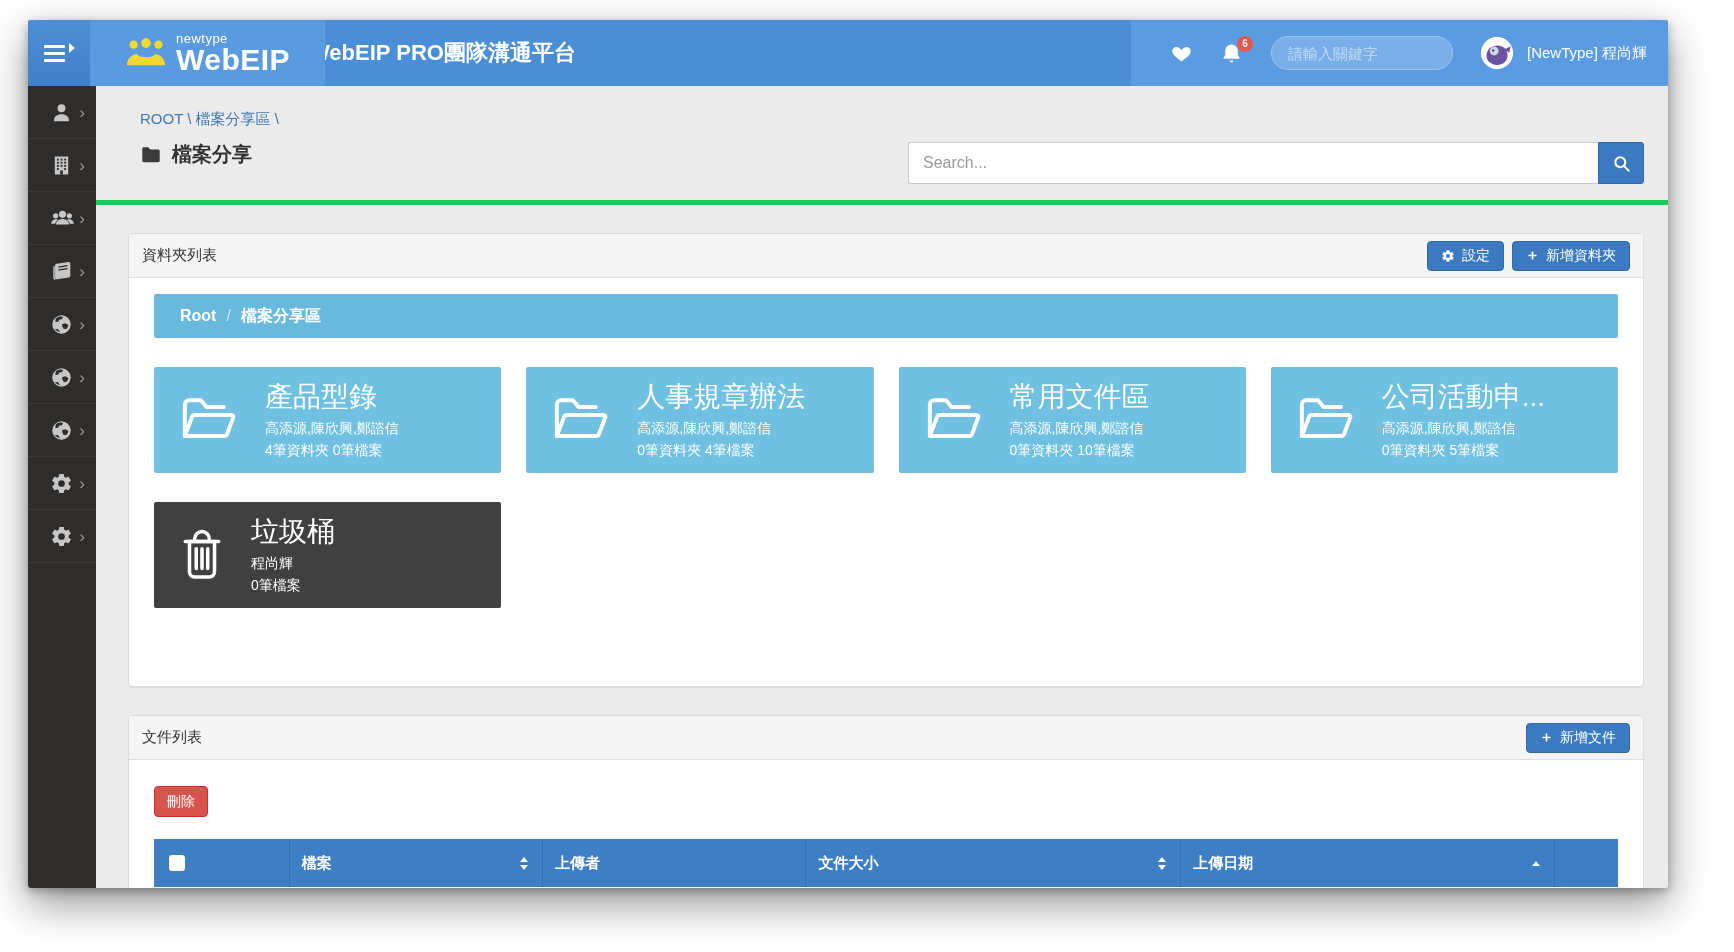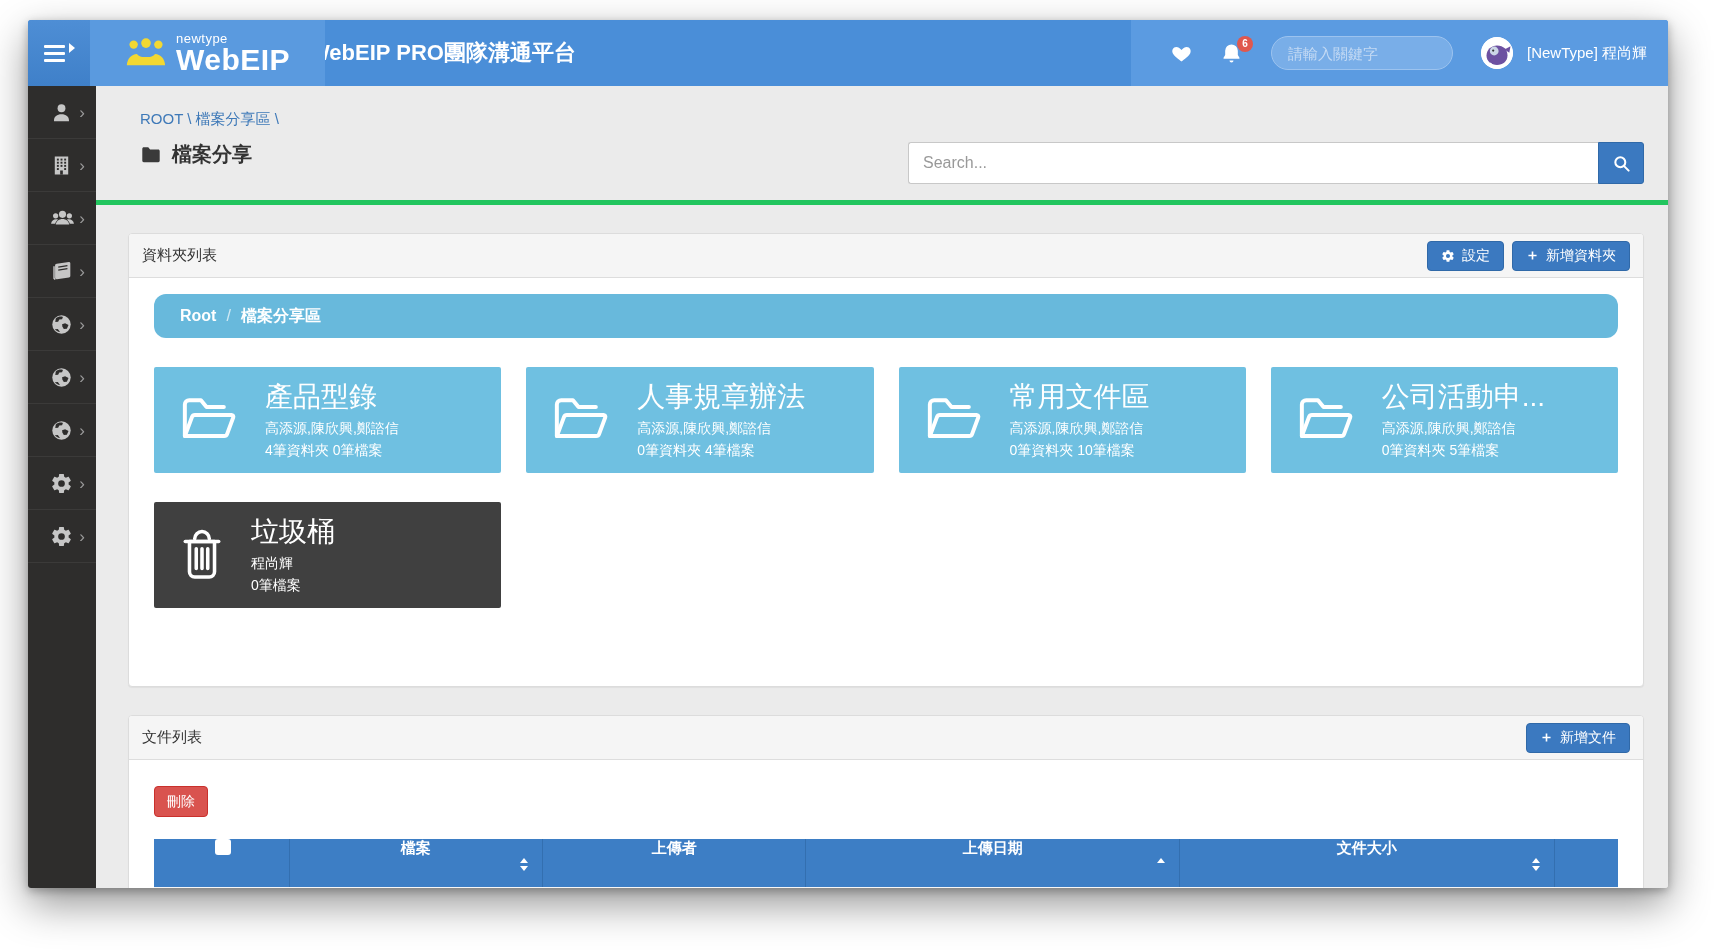--- a/index.html
+++ b/index.html
@@ -52,38 +52,38 @@
   .panel{ background:#fff; border:1px solid #dcdcdc; border-radius:4px; box-shadow:0 1px 1px rgba(0,0,0,.05); overflow:hidden; }
   .panel-header{ height:44px; background:#f5f5f5; border-bottom:1px solid #ddd; display:flex; align-items:center; padding:0 13px; }
   .panel-title{ font-size:15px; color:#333; }
   .panel-actions{ margin-left:auto; display:flex; gap:8px;justify-content:center; }
   .btn-blue{ display:inline-flex; align-items:center; gap:7px; background:#3b79c0; border:1px solid #3069a8; border-radius:4px;
              color:#fff; font-size:14px; padding:0 13px; height:30px; cursor:pointer; }
   .btn-red{ display:inline-flex; align-items:center; background:#d9534f; border:1px solid #c9302c; border-radius:4px;
             color:#fff; font-size:14px; padding:8px 12px; height:31px; cursor:pointer; }
 
   .panel-body-1{ padding:16px 25px 78px 25px; }
-  .path-bar{ height:44px; background:#68b9dc; border-radius:12px; display:flex; align-items:center; padding-left:26px; gap:10px;
+  .path-bar{ height:44px; background:#68b9dc; border-radius:2px; display:flex; align-items:center; padding-left:26px; gap:10px;
              color:#fff; font-size:16px; font-weight:bold; }
   .path-sep{ opacity:.7; font-weight:normal; }
   .card-row{ display:flex; gap:25px; margin-top:29px; }
   .folder-card{ width:calc((100% - 75px)/4); height:106px; background:#6fc0e1; border-radius:2px; display:flex; align-items:center;
                 padding-left:24px; color:#fff; cursor:pointer; }
   .folder-card.orange{ background:#404040; }
   .card-icon{ flex:none; margin-right:25px; display:flex; align-items:center; }
   .card-text{ min-width:0; padding-right:10px; }
   .card-title{ font-size:28px; line-height:32px; margin-bottom:6px; white-space:nowrap; overflow:hidden; }
   .card-sub{ font-size:14px; line-height:18px; margin-bottom:4px; white-space:nowrap; }
   .card-stats{ font-size:14px; line-height:18px; white-space:nowrap; }
 
   .panel-2{ margin-top:28px; min-height:280px; }
   .panel-body-2{ padding:26px 25px 40px 25px; }
   .delete-btn-row{ margin-bottom:22px; }
   .table-head{ display:flex; height:48px; background:#3d7ec5; color:#fff; font-size:15px; font-weight:bold; align-items:stretch; }
-  .th{ display:flex; align-items:center; padding:0 12px;flex-direction:column; }
+  .th{ display:flex; align-items:center; padding:0 12px; }
   .th + .th{ border-left:1px solid #336fb0; }
   .th-cb{ flex:0 0 9.2%; }
   .th-file{ flex:0 0 17.3%; }
   .th-uploader{ flex:0 0 18%; }
   .th-date{ flex:0 0 25.5%; }
   .th-size{ flex:0 0 25.6%; }
   .th-actions{ flex:1; }
   .cb{ width:16px; height:16px; background:#fff; border-radius:3px; margin-left:3px; cursor:pointer; }
   .sort-flag{ margin-left:auto; display:flex; flex-direction:column; gap:3px; padding-right:2px; }
   .arr-up{ width:0; height:0; border-left:4px solid transparent; border-right:4px solid transparent; border-bottom:5px solid #fff; }
@@ -433,33 +433,33 @@
                 <span>檔案</span>
                 <span class="sort-flag">
                     <i class="arr-up"></i>
                     <i class="arr-down"></i>
                   </span>
               </div>
               <div class="th th-uploader" data-sort="none">
                 <span>上傳者</span>
 
               </div>
-              <div class="th th-date" data-sort="asc">
-                <span>上傳日期</span>
-                <span class="sort-flag">
-                    <i class="arr-up"></i>
-                  </span>
-              </div>
               <div class="th th-size" data-sort="both">
                 <span>文件大小</span>
                 <span class="sort-flag">
                     <i class="arr-up"></i>
                     <i class="arr-down"></i>
                   </span>
               </div>
+              <div class="th th-date" data-sort="asc">
+                <span>上傳日期</span>
+                <span class="sort-flag">
+                    <i class="arr-up"></i>
+                  </span>
+              </div>
               <div class="th th-actions"></div>
             </div>
             <div class="table-row-sliver"></div>
           </div>
         </section>
       </div>
 
     </main>
   </div>
 </div>

